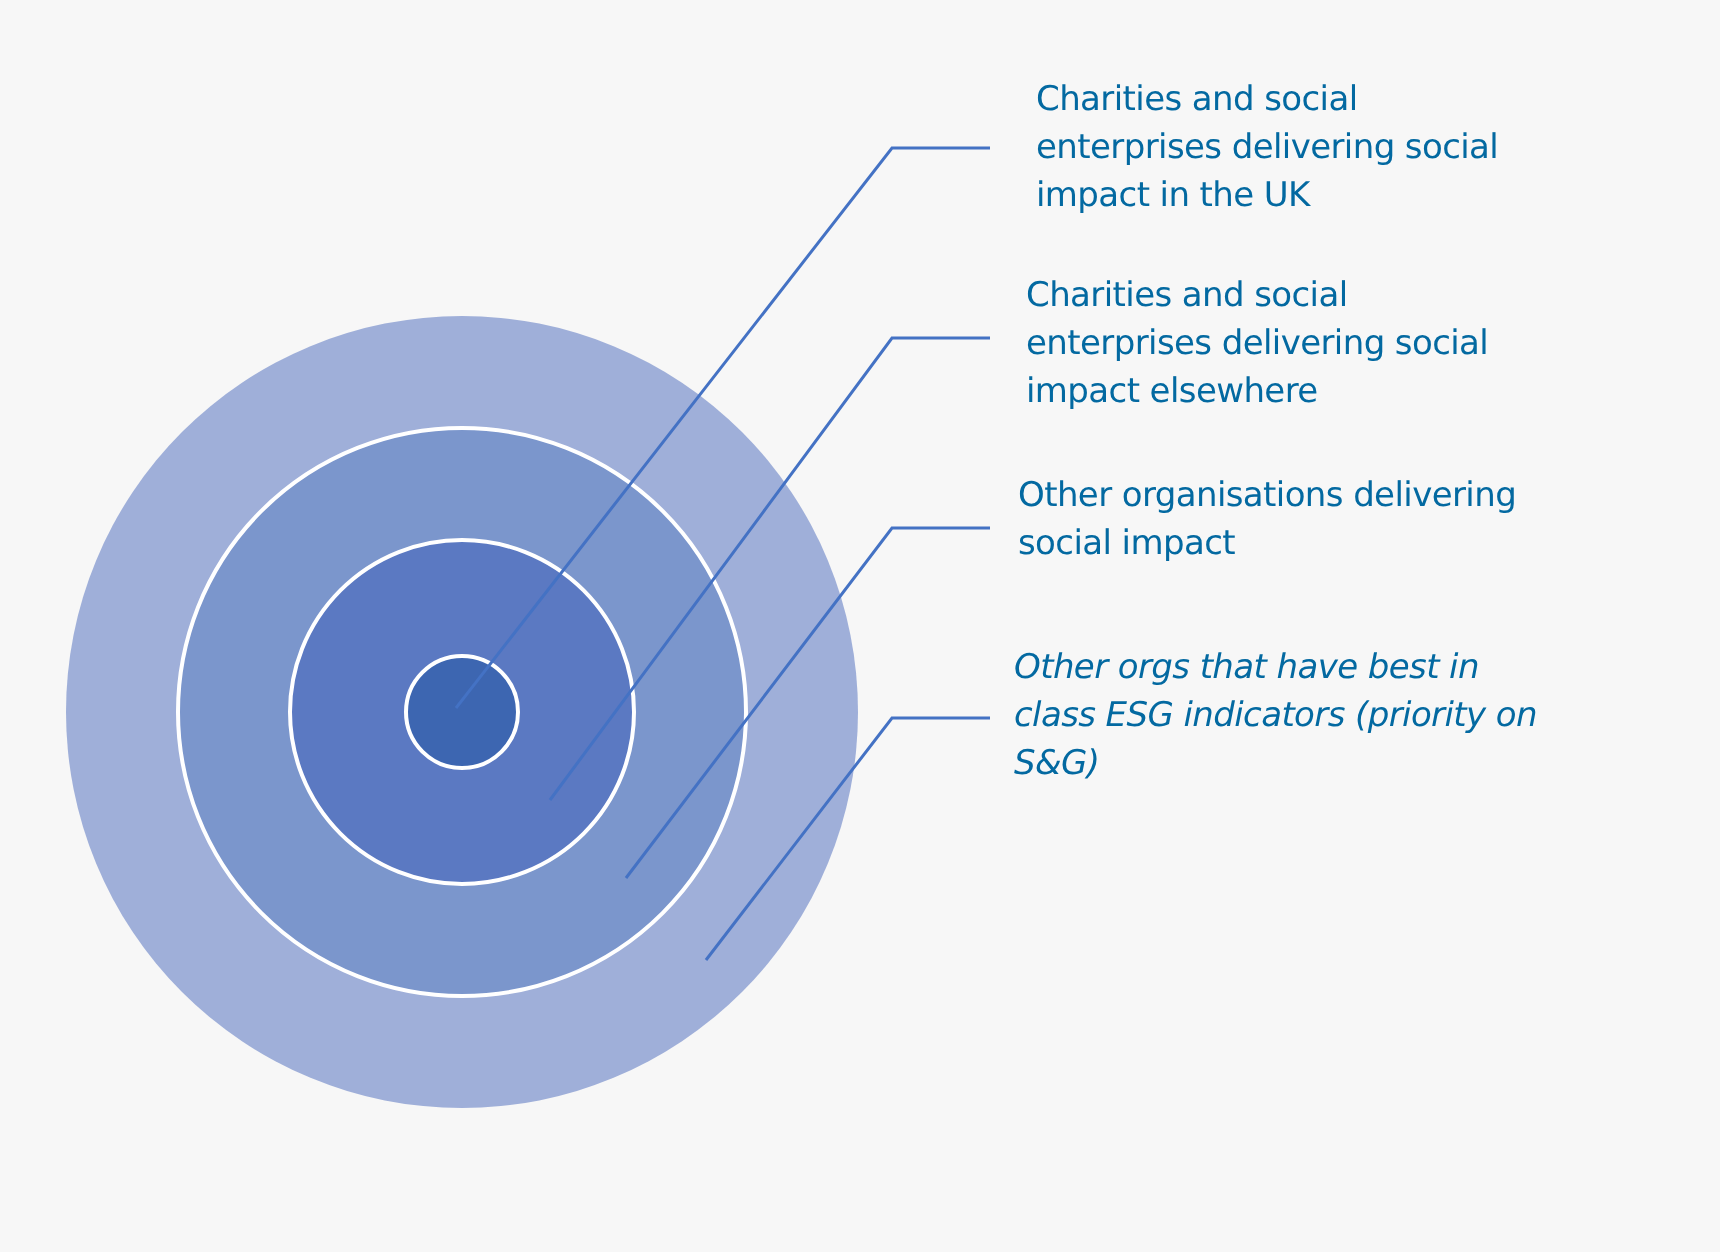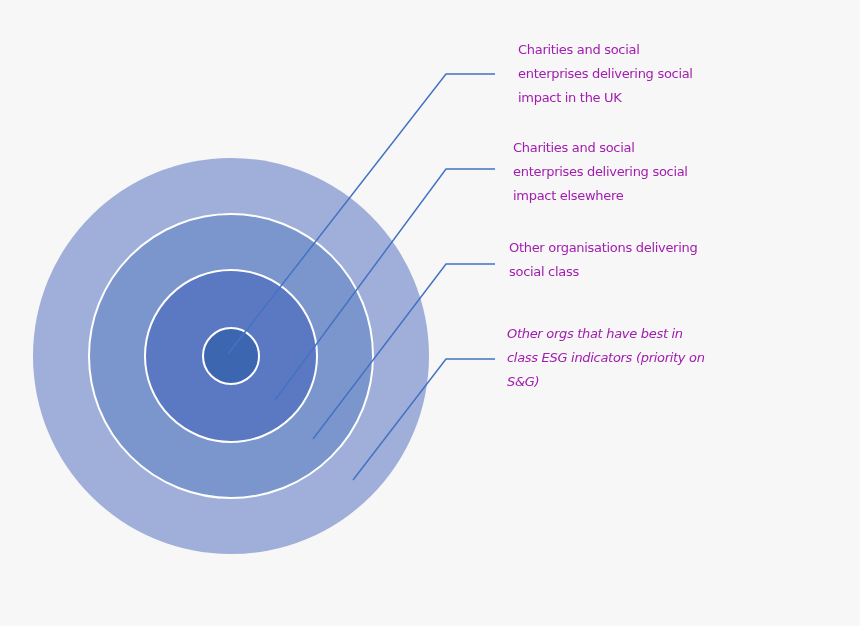--- a/index.html
+++ b/index.html
@@ -6,22 +6,22 @@
   body {
     width: 860px; height: 626px;
     background: #f7f7f7;
     position: relative;
     overflow: hidden;
     font-family: "DejaVu Sans", "Liberation Sans", sans-serif;
   }
   #diagram-svg { position: absolute; left: 0; top: 0; }
   .label {
     position: absolute;
-    color: #a21caf;
-    font-size: 13px;
+    color: #0369a1;
+    font-size: 17px;
     line-height: 24px;
     letter-spacing: -0.3px;
     white-space: pre-line;
   }
 </style>
 </head>
 <body>
 
 <svg id="diagram-svg" width="860" height="626" viewBox="0 0 860 626">
   <circle cx="231" cy="356" r="198" fill="#9fafd9"></circle>
@@ -35,16 +35,16 @@
   <polyline points="353,480 446,359 495,359" fill="none" stroke="#4472c4" stroke-width="1.5"></polyline>
 </svg>
 
 <div class="label" style="left:518px; top:38px;">Charities and social
 enterprises delivering social
 impact in the UK</div>
 <div class="label" style="left:513px; top:136px;">Charities and social
 enterprises delivering social
 impact elsewhere</div>
 <div class="label" style="left:509px; top:236px;">Other organisations delivering
-social class</div>
+social impact</div>
 <div class="label" style="left:507px; top:322px;font-style:italic;">Other orgs that have best in
 class ESG indicators (priority on
 S&amp;G)</div>
 
 </body></html>

